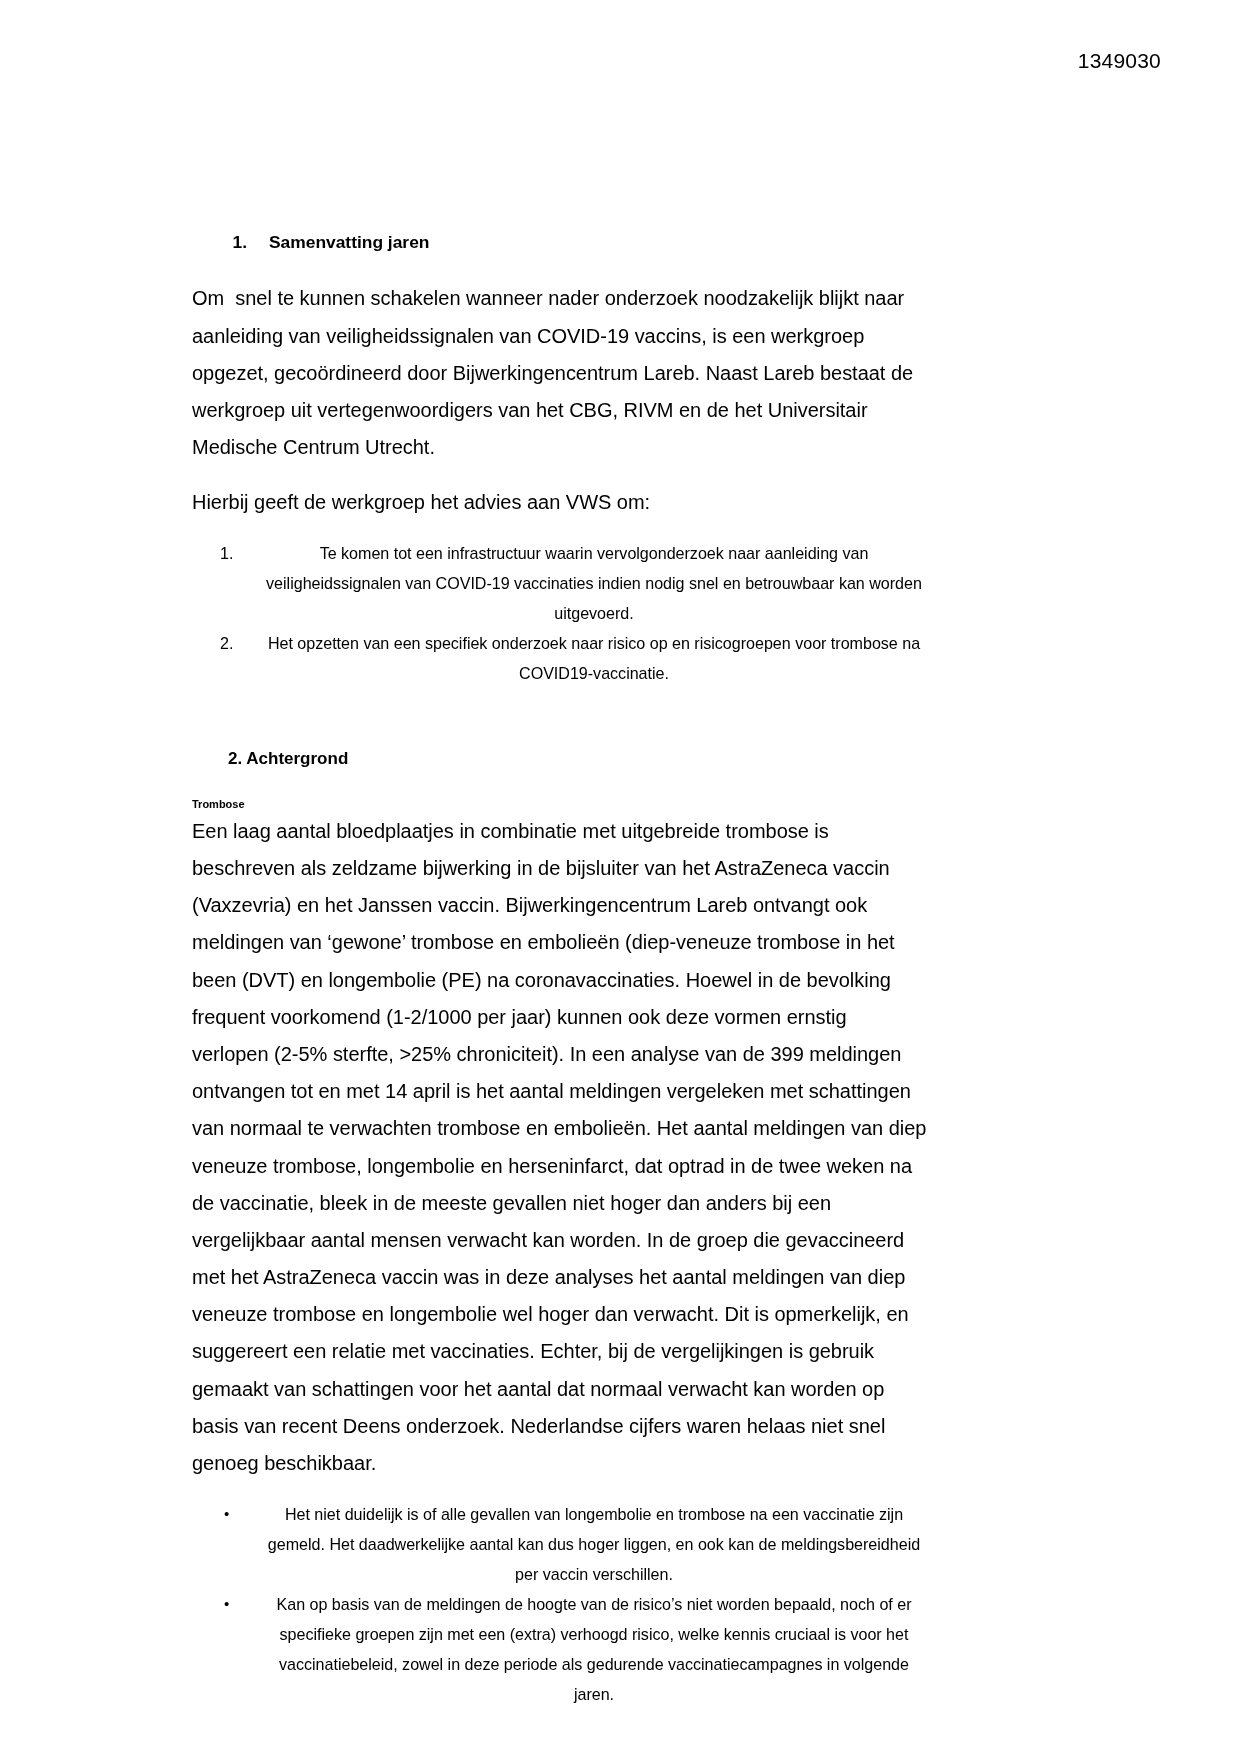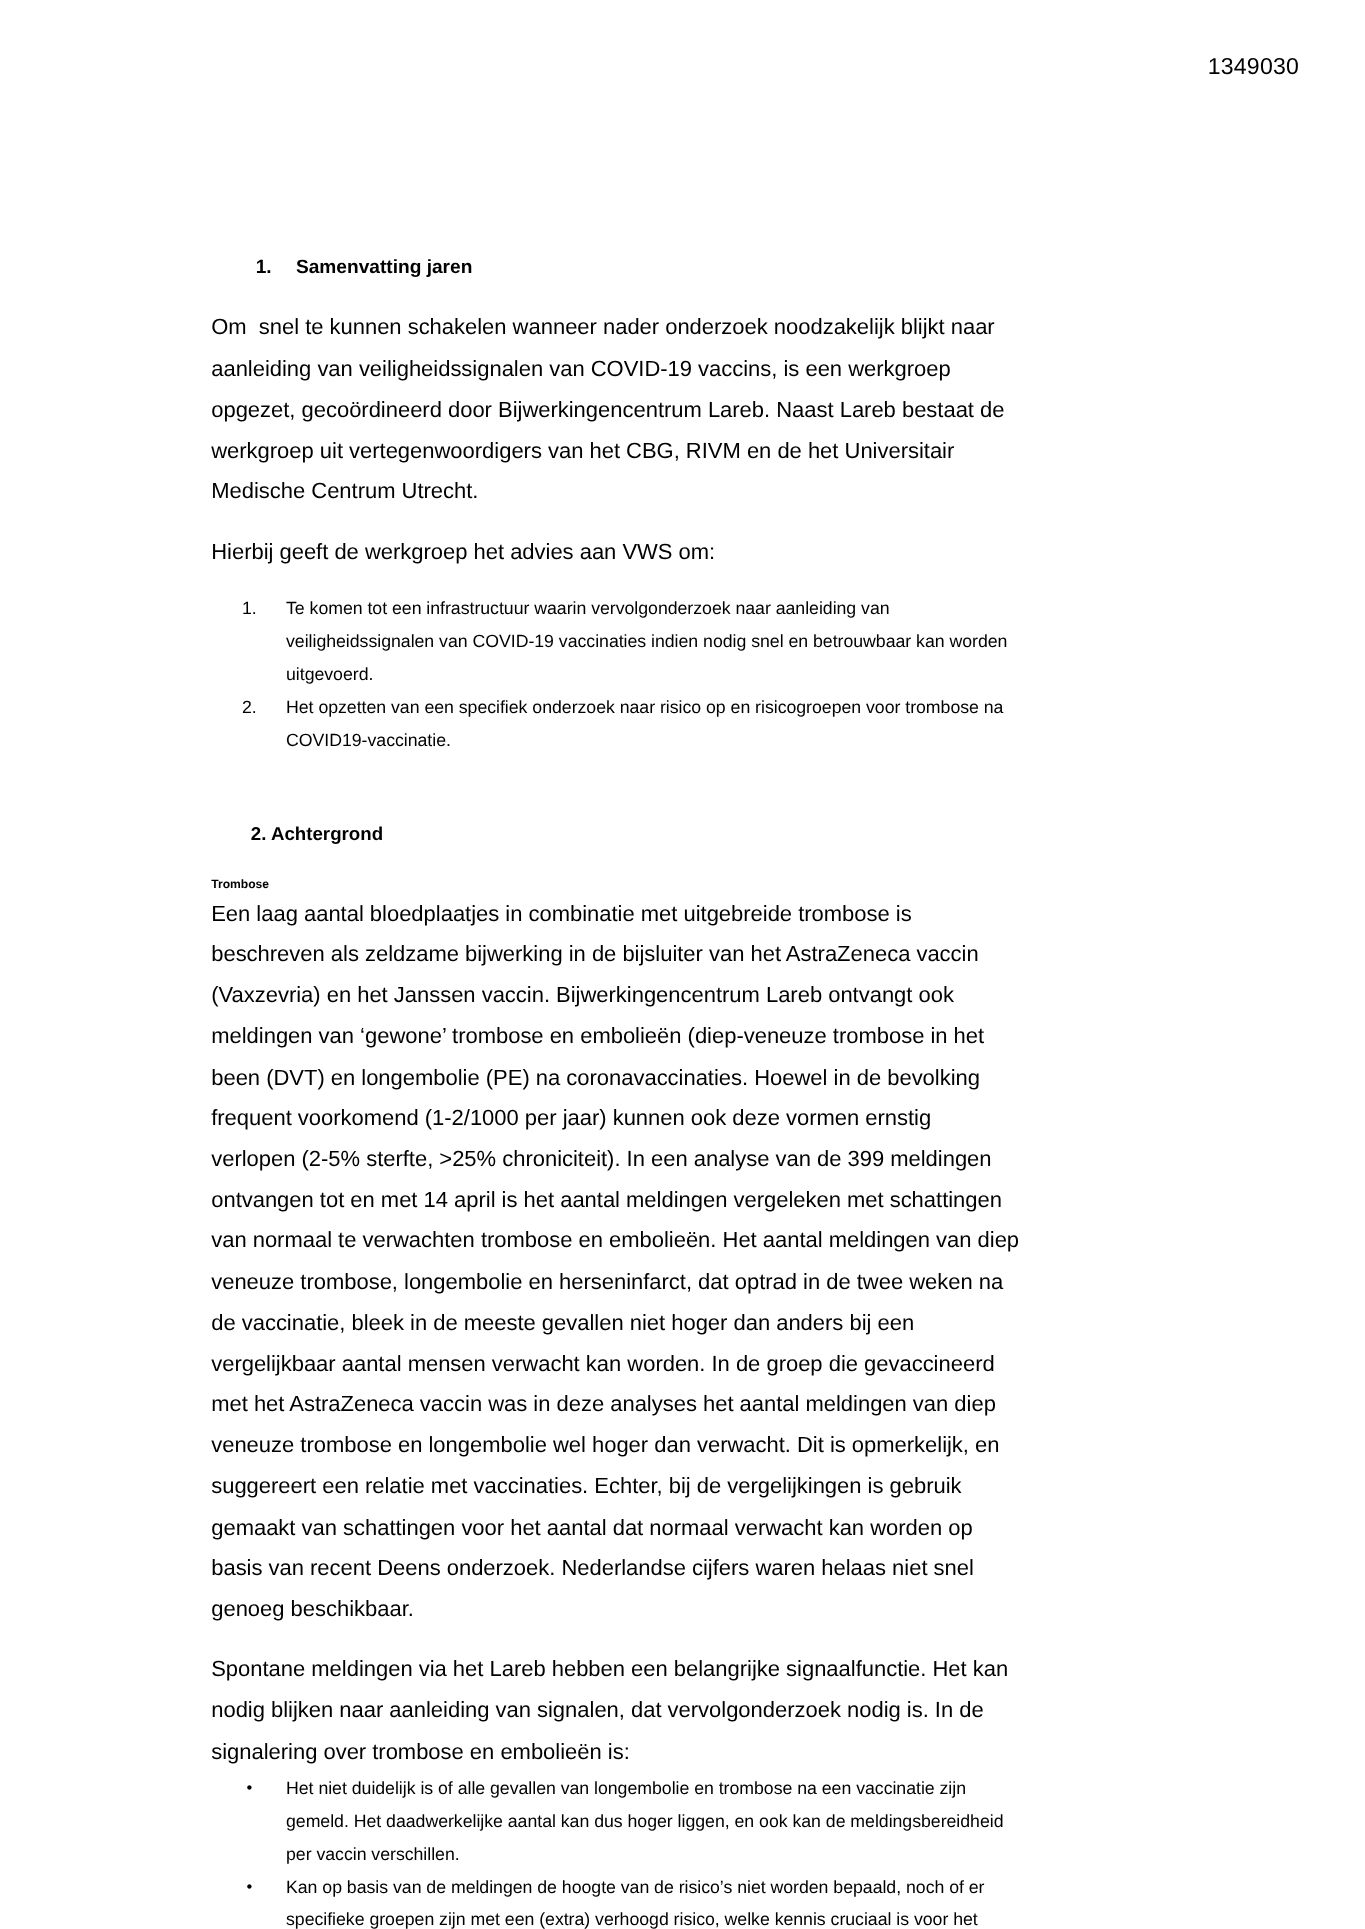--- a/index.html
+++ b/index.html
@@ -19,21 +19,21 @@
     background: #ffffff;
     margin: 0 auto;
     overflow: hidden;
     box-sizing: border-box;
   }
 
   
   .doc-number {
     position: absolute;
     top: 48px;
-    right: 60px;
+    right: 80px;
     font-size: 21px;
     line-height: 1.2;
     letter-spacing: 0.2px;
     color: #000;
     white-space: nowrap;
   }
 
   
   .content {
     position: absolute;
@@ -129,21 +129,21 @@
     margin: 0;
   }
   ul.bullet-list > li .marker {
     position: absolute;
     left: 32px;
     top: 0;
     width: 20px;
     text-align: left;
     font-size: 15px;
   }
-  .li-text { display: block; }
+  .li-text { display: block; text-align: center; }
 </style>
 </head>
 <body>
 
 <div class="page">
 
   <div class="doc-number">1349030</div>
 
   <div class="content">
 
@@ -179,21 +179,20 @@
     <h2 class="section-heading-plain">2. Achtergrond</h2>
 
     <div class="gap-md"></div>
 
     <h3 class="sub-heading">Trombose</h3>
 
     <p class="para">Een laag aantal bloedplaatjes in combinatie met uitgebreide trombose is beschreven als zeldzame bijwerking in de bijsluiter van het AstraZeneca vaccin (Vaxzevria) en het Janssen vaccin. Bijwerkingencentrum Lareb ontvangt ook meldingen van ‘gewone’ trombose en embolieën (diep-veneuze trombose in het been (DVT) en longembolie (PE) na coronavaccinaties. Hoewel in de bevolking frequent voorkomend (1-2/1000 per jaar) kunnen ook deze vormen ernstig verlopen (2-5% sterfte, &gt;25% chroniciteit). In een analyse van de 399 meldingen ontvangen tot en met 14 april is het aantal meldingen vergeleken met schattingen van normaal te verwachten trombose en embolieën. Het aantal meldingen van diep veneuze trombose, longembolie en herseninfarct, dat optrad in de twee weken na de vaccinatie, bleek in de meeste gevallen niet hoger dan anders bij een vergelijkbaar aantal mensen verwacht kan worden. In de groep die gevaccineerd met het AstraZeneca vaccin was in deze analyses het aantal meldingen van diep veneuze trombose en longembolie wel hoger dan verwacht. Dit is opmerkelijk, en suggereert een relatie met vaccinaties. Echter, bij de vergelijkingen is gebruik gemaakt van schattingen voor het aantal dat normaal verwacht kan worden op basis van recent Deens onderzoek. Nederlandse cijfers waren helaas niet snel genoeg beschikbaar.</p>
 
     <div class="gap-sm"></div>
 
-    <p class="para">Spontane meldingen via het Lareb hebben een belangrijke signaalfunctie. Het kan nodig blijken naar aanleiding van signalen, dat vervolgonderzoek nodig is. In de signalering over trombose en embolieën is:</p>
 
     <ul class="bullet-list">
       <li>
         <span class="marker">•</span>
         <span class="li-text">Het niet duidelijk is of alle gevallen van longembolie en trombose na een vaccinatie zijn gemeld. Het daadwerkelijke aantal kan dus hoger liggen, en ook kan de meldingsbereidheid per vaccin verschillen.</span>
       </li>
       <li>
         <span class="marker">•</span>
         <span class="li-text">Kan op basis van de meldingen de hoogte van de risico’s niet worden bepaald, noch of er specifieke groepen zijn met een (extra) verhoogd risico, welke kennis cruciaal is voor het vaccinatiebeleid, zowel in deze periode als gedurende vaccinatiecampagnes in volgende jaren.</span>
       </li>

